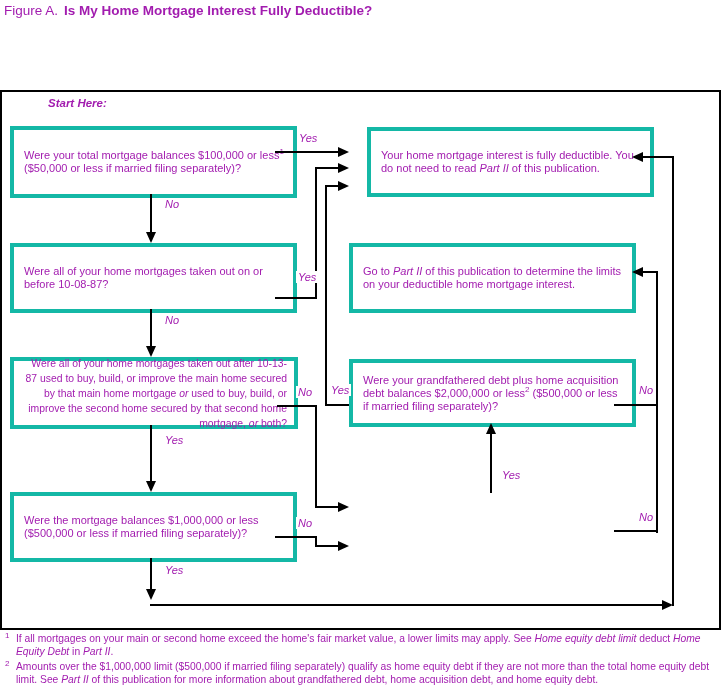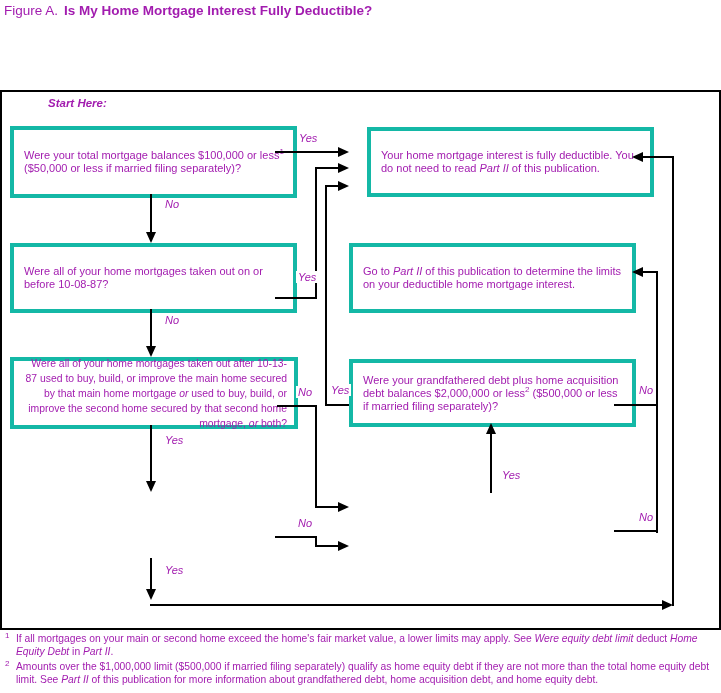--- a/index.html
+++ b/index.html
@@ -63,20 +63,23 @@
   </div>
 
   <div class="qbox" style="left:10px; top:357px; width:263px; height:64px; font-size:10.4px; line-height:15px; padding:0 7px 0 10px;text-align:right;">
     <div><span>Were all of your home mortgages taken out after 10-13-87 used to buy, build, or improve the main home secured by that main home mortgage </span><i>or</i><span> used to buy, build, or improve the second home secured by that second home mortgage, </span><i>or</i><span> both?</span></div>
   </div>
 
   <div class="qbox" style="left:349px; top:359px; width:261px; height:60px;">
     <div><span>Were your grandfathered debt plus home acquisition debt balances $2,000,000 or less</span><sup>2</sup><span> ($500,000 or less if married filing separately)?</span></div>
   </div>
 
+  <div class="qbox" style="left:10px; top:492px; width:261px; height:62px;">
+    <div><span>Were the mortgage balances $1,000,000 or less ($500,000 or less if married filing separately)?</span></div>
+  </div>
 
 
   <div class="hl" style="left:275px; top:151px; width:63px;"></div>
   <div class="ar" style="left:338px; top:147px;"></div>
   <div class="lbl" style="left:297px; top:132px;">Yes</div>
 
   <div class="vl" style="left:150px; top:194px; height:39px;"></div>
   <div class="ad" style="left:146px; top:232px;"></div>
   <div class="lbl" style="left:163px; top:198px;">No</div>
 
@@ -127,18 +130,18 @@
   <div class="al" style="left:632px; top:267px;"></div>
   <div class="lbl" style="left:637px; top:384px;">No</div>
   <div class="hl" style="left:614px; top:530px; width:44px;"></div>
   <div class="lbl" style="left:637px; top:511px;">No</div>
 
   <div class="au" style="left:486px; top:423px;"></div>
   <div class="vl" style="left:490px; top:433px; height:60px;"></div>
   <div class="lbl" style="left:500px; top:469px;">Yes</div>
 
   <div class="fn-marker" style="left:5px; top:631px;">1</div>
-  <div class="footnote" style="left:16px; top:633px;"><span>If all mortgages on your main or second home exceed the home's fair market value, a lower limits may apply. See </span><i>Were equity debt limit</i><span> deduct </span><i>Home Equity Debt</i><span> in </span><i>Part II</i><span>.</span></div>
+  <div class="footnote" style="left:16px; top:633px;"><span>If all mortgages on your main or second home exceed the home's fair market value, a lower limits may apply. See </span><i>Home equity debt limit</i><span> deduct </span><i>Home Equity Debt</i><span> in </span><i>Part II</i><span>.</span></div>
 
   <div class="fn-marker" style="left:5px; top:659px;">2</div>
   <div class="footnote" style="left:16px; top:661px;"><span>Amounts over the $1,000,000 limit ($500,000 if married filing separately) qualify as home equity debt if they are not more than the total home equity debt limit. See </span><i>Part II</i><span> of this publication for more information about grandfathered debt, home acquisition debt, and home equity debt.</span></div>
 
 </div>
 
 </body></html>

